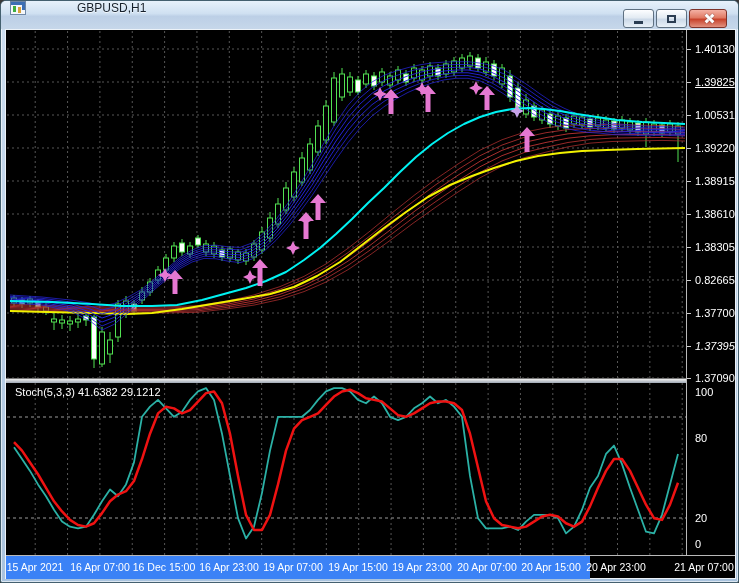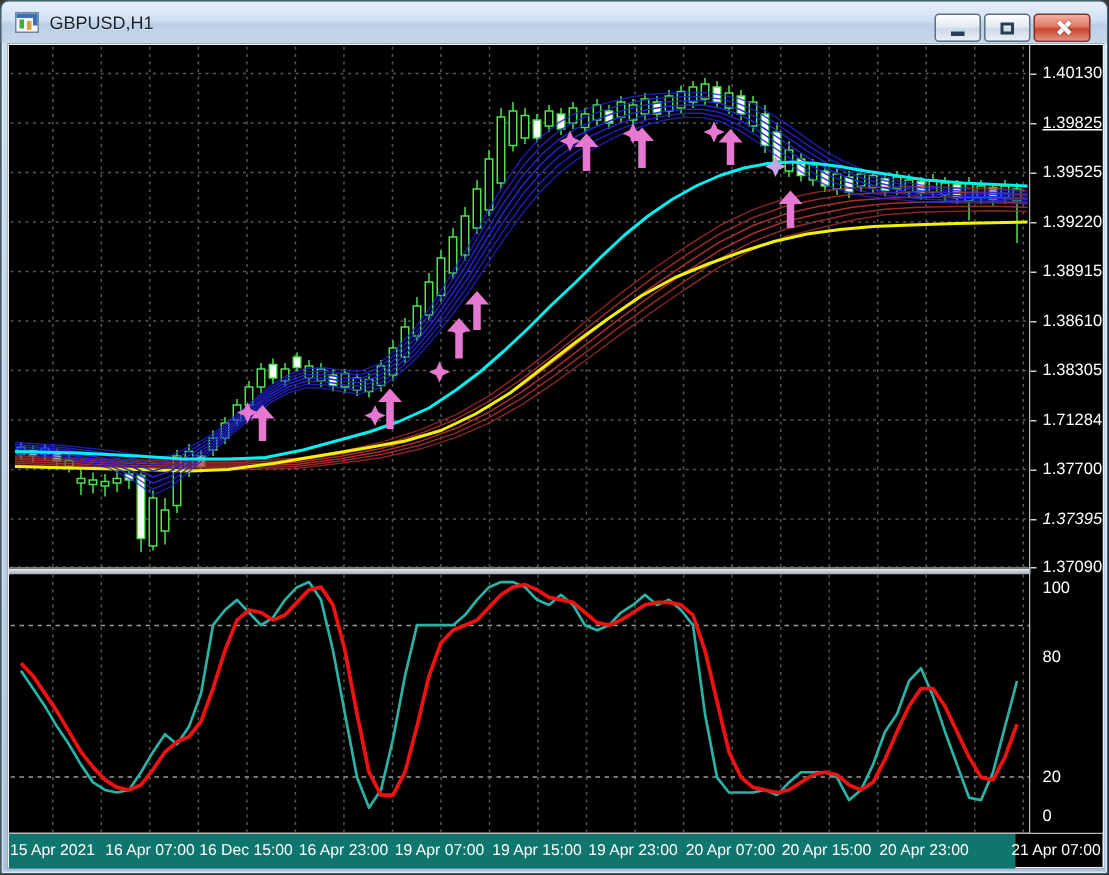--- a/index.html
+++ b/index.html
@@ -7,21 +7,21 @@
   .window{
     position:relative;width:739px;height:583px;
     font-family:"Liberation Sans",sans-serif;
     background:linear-gradient(#cfe0f2,#a9c3de);
     border:1px solid #44606f;border-radius:6px 6px 2px 2px;
     box-shadow:inset 0 0 0 1px rgba(255,255,255,.6);
     overflow:hidden;
   }
   .titlebar{position:absolute;left:0;top:0;width:100%;height:28px;
     background:linear-gradient(#e7f1fb 0%,#cfe0f1 45%,#bccfe6 55%,#c6d7ea 100%);
-    display:flex;align-items:center;}
+    display:flex;gap:44px;}
   .title-icon{width:16px;height:14px;margin-left:9px;position:relative;
     background:#f5f7fa;border:1px solid #6f87a5;}
   .title-icon:before{content:"";position:absolute;left:0;top:0;right:0;height:3px;background:#3d6fb4;}
   .title-icon:after{content:"";position:absolute;left:2px;bottom:2px;width:3px;height:6px;background:#3fae3f;
     box-shadow:5px 1px 0 0 #d9a23c, 9px -2px 0 0 #3d6fb4;}
   .title-text{margin-left:7px;font-size:12px;color:#16202b;text-shadow:0 1px 0 rgba(255,255,255,.7);}
   .win-buttons{position:absolute;right:11px;top:8px;display:flex;}
   .wbtn{width:31px;height:19px;border:1px solid #5e7081;border-radius:3px;margin-left:2px;
     background:linear-gradient(#fdfeff,#e3ebf3 45%,#ccd9e8 55%,#e9f1f8);
     display:flex;align-items:center;justify-content:center;position:relative;cursor:default;}
@@ -39,21 +39,21 @@
   .panel-svg{position:absolute;background:#000;display:block;}
   #main-svg{left:1px;top:1px;}
   #stoch-svg{left:1px;top:353px;}
   .splitter{position:absolute;left:0;top:348px;width:729px;height:5px;
     background:linear-gradient(#efefef,#9fa8b4);border-top:1px solid #777;}
   .vaxis-sep{position:absolute;left:680px;top:0;width:1px;height:525px;background:#b9b9b9;}
   .haxis-sep{position:absolute;left:0;top:525px;width:729px;height:1px;background:#b9b9b9;}
   .price-axis{position:absolute;left:681px;top:0;width:48px;height:525px;background:#000;color:#fff;}
   .price-axis .plabel{position:absolute;left:8px;transform:translateY(-50%);font-size:11px;white-space:nowrap;}
   .price-axis .ptick{position:absolute;left:0;width:4px;height:1px;background:#cfcfcf;}
-  .time-axis{position:absolute;left:0;top:526px;width:671px;height:23px;background:#0f766e;color:#fff;}
+  .time-axis{position:absolute;left:0;top:526px;width:584px;height:23px;background:#3b82f6;color:#fff;}
   .time-axis .tlabel{position:absolute;top:5px;transform:translateX(-50%);font-size:10.5px;white-space:nowrap;}
   .symbol-label{position:absolute;left:8px;top:7px;display:flex;align-items:center;color:#fff;font-size:11px;white-space:pre;}
   .dd-icon{width:0;height:0;border-left:4px solid transparent;border-right:4px solid transparent;
     border-top:6px solid #e8e8e8;margin-right:6px;margin-top:1px;}
   .stoch-label{position:absolute;left:9px;top:356px;color:#fff;font-size:11px;white-space:pre;}
 </style>
 </head>
 <body>
 
 <div class="window">
@@ -352,41 +352,42 @@
           <line x1="5" y1="516" x2="684" y2="516" stroke="#9a9a9a" stroke-width="1" stroke-dasharray="3,3"></line>
         </g>
         <g>
           <polyline points="12,445.22 20,457.05 28,468.88 36,482.4 44,494.23 52,507.75 60,519.58 68,524.65 76,526.34 84,524.65 92,512.82 100,499.3 108,487.47 116,494.23 124,482.4 132,460.43 140,414.8 148,404.65999999999997 156,397.9 164,406.35 172,414.8 180,409.73 188,397.9 196,389.45000000000005 204,386.07 212,397.9 220,431.7 228,473.95 236,516.2 244,536.48 252,524.65 260,490.85 268,448.6 276,414.8 284,414.8 292,414.8 300,414.8 308,408.03999999999996 316,397.9 324,389.45000000000005 332,386.07 340,386.07 348,389.45000000000005 356,397.9 364,401.28 372,394.52 380,401.28 388,414.8 396,418.18 404,414.8 412,406.35 420,401.28 428,394.52 436,401.28 444,397.9 452,404.65999999999997 460,414.8 468,473.95 476,516.2 484,526.34 492,526.34 500,526.34 508,524.65 516,528.03 524,519.58 532,512.82 540,512.82 548,512.82 556,516.2 564,531.41 572,524.65 580,507.75 588,485.78 596,473.95 604,451.98 612,443.53 620,462.12 628,485.78 636,507.75 644,529.72 652,531.41 660,512.82 668,482.4 676,451.98" fill="none" stroke="#2bb1a6" stroke-width="1.8" stroke-linejoin="round"></polyline>
         </g>
         <g>
           <polyline points="12,440.15 20,448.6 28,460.43 36,472.26 44,485.78 52,499.3 60,509.44 68,517.89 76,522.96 84,524.65 92,521.27 100,511.13 108,499.3 116,492.54 124,489.16 132,479.02 140,457.05 148,431.7 156,411.42 164,404.65999999999997 172,406.35 180,411.42 188,408.03999999999996 196,399.59000000000003 204,391.14 212,389.45000000000005 220,401.28 228,431.7 236,473.95 244,512.82 252,528.03 260,528.03 268,512.82 276,482.4 284,448.6 292,426.63 300,418.18 308,414.8 316,411.42 324,402.97 332,394.52 340,389.45000000000005 348,387.76 356,391.14 364,396.21000000000004 372,397.9 380,399.59000000000003 388,406.35 396,413.11 404,414.8 412,411.42 420,406.35 428,401.28 436,399.59000000000003 444,399.59000000000003 452,401.28 460,408.03999999999996 468,431.7 476,465.5 484,499.3 492,516.2 500,522.96 508,524.65 516,526.34 524,524.65 532,519.58 540,514.51 548,512.82 556,514.51 564,521.27 572,524.65 580,519.58 588,504.37 596,485.78 604,468.88 612,457.05 620,457.05 628,468.88 636,485.78 644,502.68 652,516.2 660,517.89 668,502.68 676,480.71000000000004" fill="none" stroke="#ef1212" stroke-width="2.5" stroke-linejoin="round"></polyline>
         </g>
       </svg>
 
+    <div class="stoch-label">Stoch(5,3,3) 41.6382 29.1212</div>
 
     <div class="vaxis-sep"></div>
     <div class="haxis-sep"></div>
 
     <div class="price-axis">
         <div class="ptick" style="top: 19px;"></div>
         <div class="plabel" style="top: 19px;">1.40130</div>
         <div class="ptick" style="top: 52px;"></div>
         <div class="plabel" style="top: 52px; text-decoration: underline;">1.39825</div>
         <div class="ptick" style="top: 85px;"></div>
-        <div class="plabel" style="top: 85px;">1.39525</div>
+        <div class="plabel" style="top: 85px;">1.00531</div>
         <div class="ptick" style="top: 118px;"></div>
         <div class="plabel" style="top: 118px;">1.39220</div>
         <div class="ptick" style="top: 151px;"></div>
         <div class="plabel" style="top: 151px;">1.38915</div>
         <div class="ptick" style="top: 184px;"></div>
         <div class="plabel" style="top: 184px;">1.38610</div>
         <div class="ptick" style="top: 217px;"></div>
         <div class="plabel" style="top: 217px;">1.38305</div>
         <div class="ptick" style="top: 250px;"></div>
-        <div class="plabel" style="top: 250px;">1.71284</div>
+        <div class="plabel" style="top: 250px;">0.82665</div>
         <div class="ptick" style="top: 283px;"></div>
         <div class="plabel" style="top: 283px;">1.37700</div>
         <div class="ptick" style="top: 316px;"></div>
         <div class="plabel" style="top: 316px; font-style: italic;">1.37395</div>
         <div class="ptick" style="top: 348px;"></div>
         <div class="plabel" style="top: 348px;">1.37090</div>
         <div class="plabel" style="top: 362px;">100</div>
         <div class="plabel" style="top: 387px; margin-top: 21px;">80</div>
         <div class="plabel" style="top: 488px;">20</div>
         <div class="plabel" style="top: 514px;">0</div>

